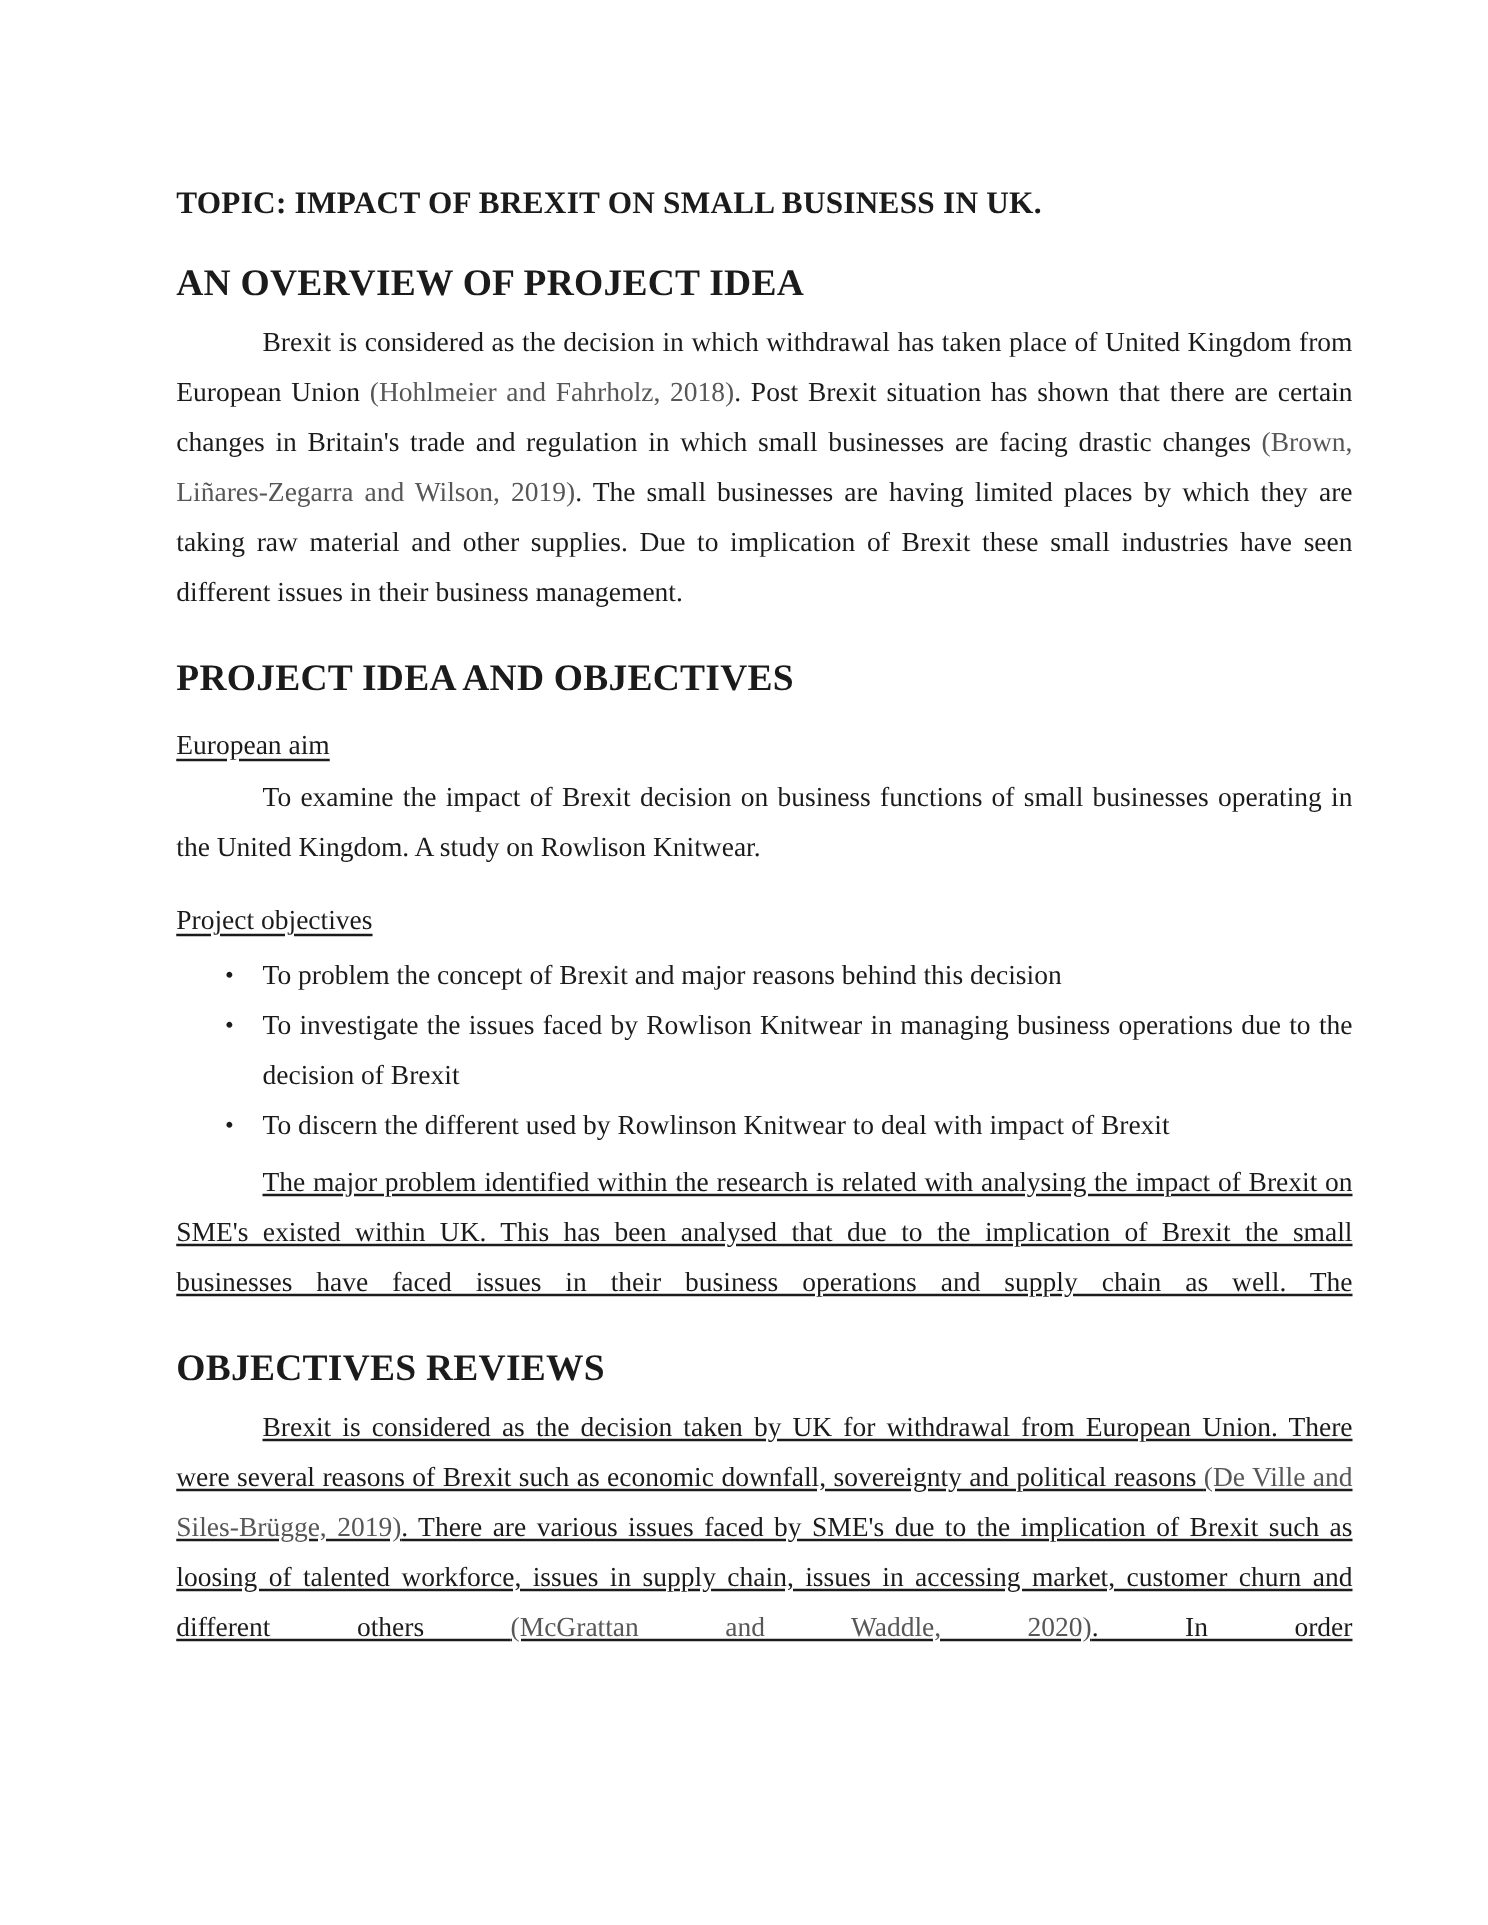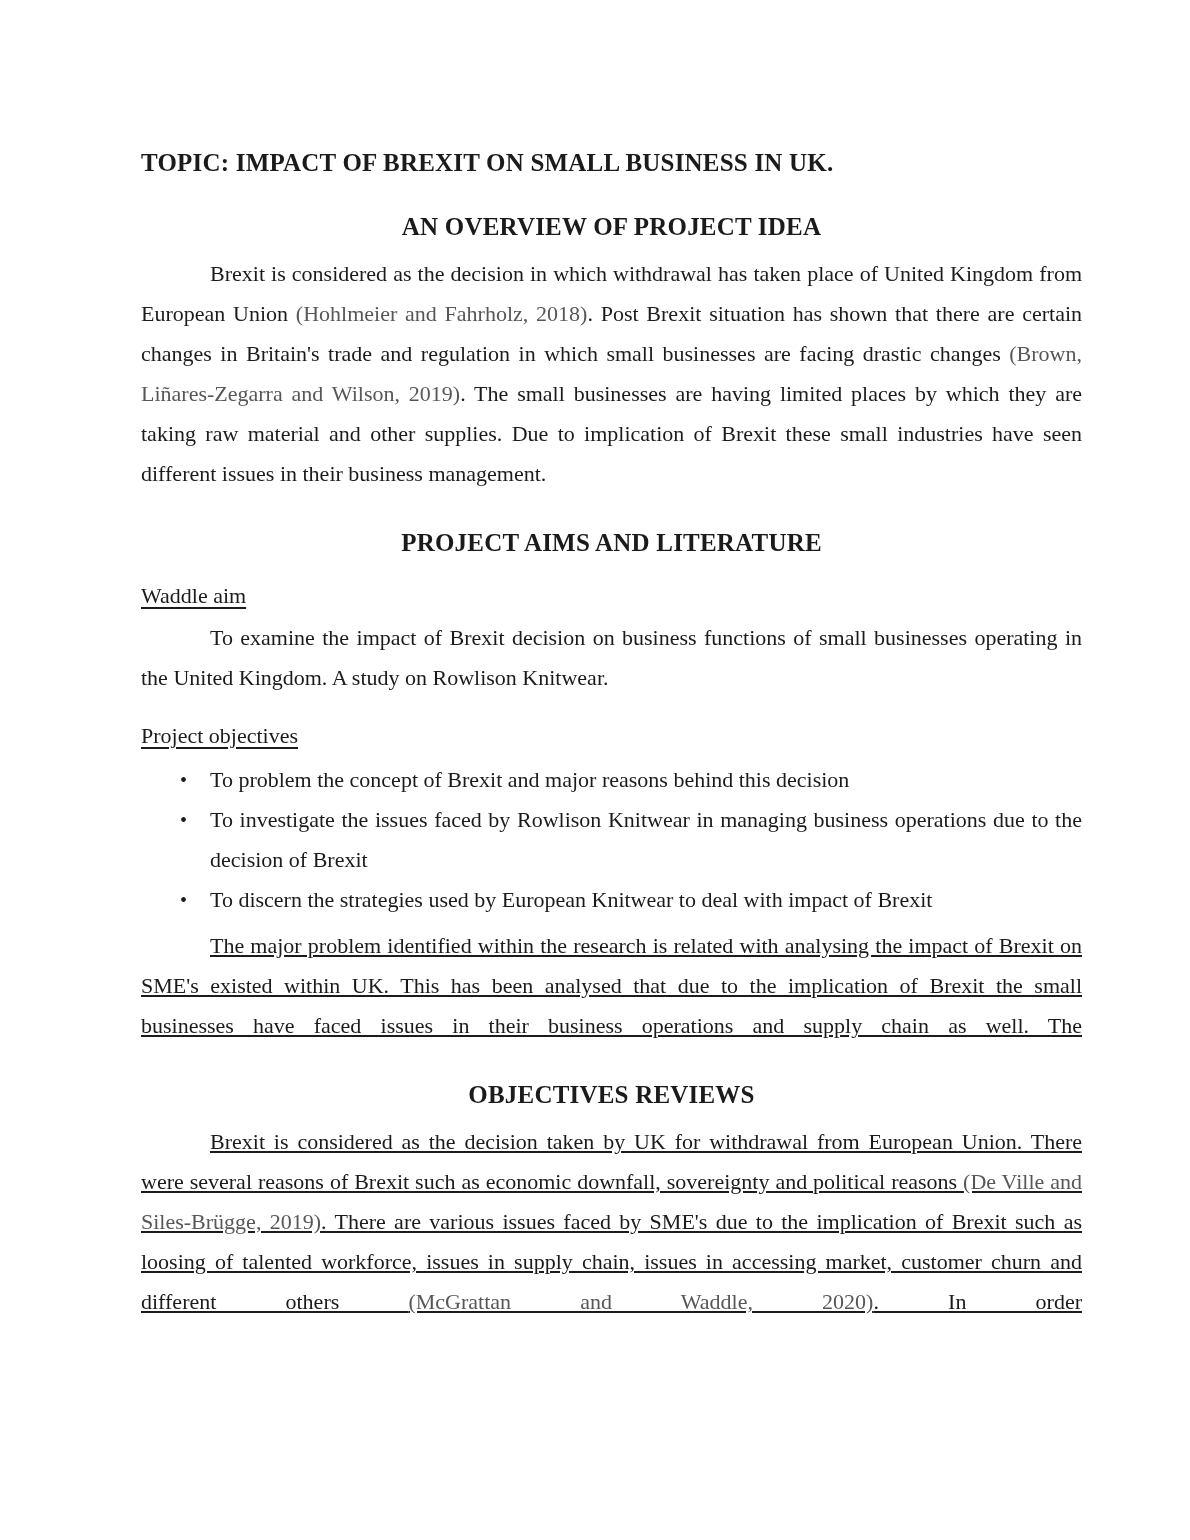--- a/index.html
+++ b/index.html
@@ -25,26 +25,25 @@
     color: var(--text);
   }
   h1.doc-title {
     font-size: 25px;
     font-weight: bold;
     line-height: 30px;
     margin: 0;
     letter-spacing: 0.2px;
   }
   h2.section-heading {
-    font-size: 25px;
+    font-size: 30px;
     font-weight: bold;
     line-height: 30px;
     margin: 34px 0 12px 0;
     letter-spacing: 0.2px;
-    text-align: center;
   }
   p.body-para {
     margin: 0 0 12px 0;
     line-height: 40px;
     text-align: justify;
     text-indent: 69px;
   }
   p.body-para.runover {
     text-align-last: justify;
     margin-bottom: 0;
@@ -80,40 +79,40 @@
 <body>
 
 <div class="page">
 
   <h1 class="doc-title">TOPIC: IMPACT OF BREXIT ON SMALL BUSINESS IN UK.</h1>
 
   <h2 class="section-heading">AN OVERVIEW OF PROJECT IDEA</h2>
 
   <p class="body-para"><span>Brexit is considered as the decision in which withdrawal has taken place of United Kingdom from European Union </span><span class="cite">(Hohlmeier and Fahrholz, 2018)</span><span>. Post Brexit situation has shown that there are certain changes in Britain's trade and regulation in which small businesses are facing drastic changes </span><span class="cite">(Brown, Liñares-Zegarra and Wilson, 2019)</span><span>. The small businesses are having limited places by which they are taking raw material and other supplies. Due to implication of Brexit these small industries have seen different issues in their business management.</span></p>
 
-  <h2 class="section-heading">PROJECT AIMS AND LITERATURE</h2>
+  <h2 class="section-heading">PROJECT IDEA AND OBJECTIVES</h2>
 
-  <span class="sub-label">Waddle aim</span>
+  <span class="sub-label">European aim</span>
 
   <p class="body-para">To examine the impact of Brexit decision on business functions of small businesses operating in the United Kingdom. A study on Rowlison Knitwear.</p>
 
   <span class="sub-label">Project objectives</span>
 
   <ul class="objectives">
     <li>
       <span class="bullet">•</span>
       <span>To problem the concept of Brexit and major reasons behind this decision</span>
     </li>
     <li>
       <span class="bullet">•</span>
       <span>To investigate the issues faced by Rowlison Knitwear in managing business operations due to the decision of Brexit</span>
     </li>
     <li>
       <span class="bullet">•</span>
-      <span>To discern the strategies used by European Knitwear to deal with impact of Brexit</span>
+      <span>To discern the different used by Rowlinson Knitwear to deal with impact of Brexit</span>
     </li>
   </ul>
 
 
   <p class="body-para runover">The major problem identified within the research is related with analysing the impact of Brexit on SME's existed within UK. This has been analysed that due to the implication of Brexit the small businesses have faced issues in their business operations and supply chain as well. The</p>
 
   <h2 class="section-heading">OBJECTIVES REVIEWS</h2>
 
   <p class="body-para runover"><span>Brexit is considered as the decision taken by UK for withdrawal from European Union. There were several reasons of Brexit such as economic downfall, sovereignty and political reasons </span><span class="cite">(De Ville and Siles-Brügge, 2019)</span><span>. There are various issues faced by SME's due to the implication of Brexit such as loosing of talented workforce, issues in supply chain, issues in accessing market, customer churn and different others </span><span class="cite">(McGrattan and Waddle, 2020)</span><span>. In order</span></p>
 

